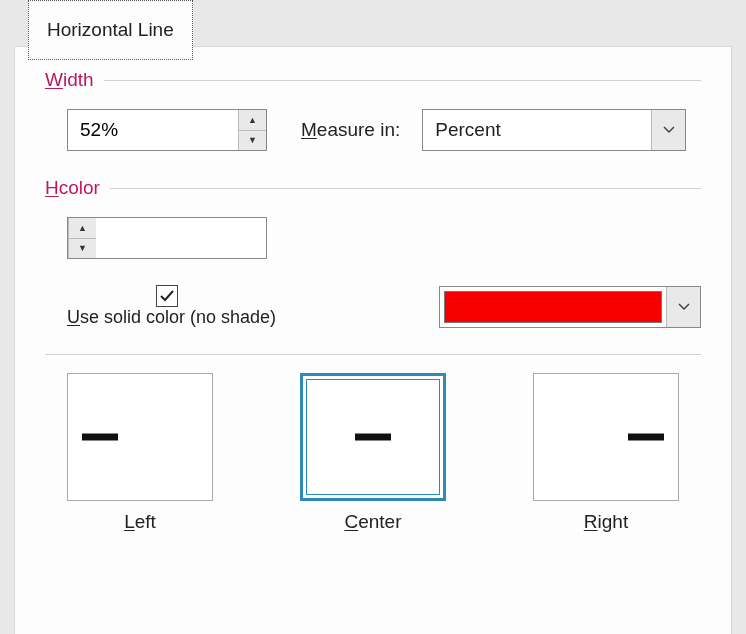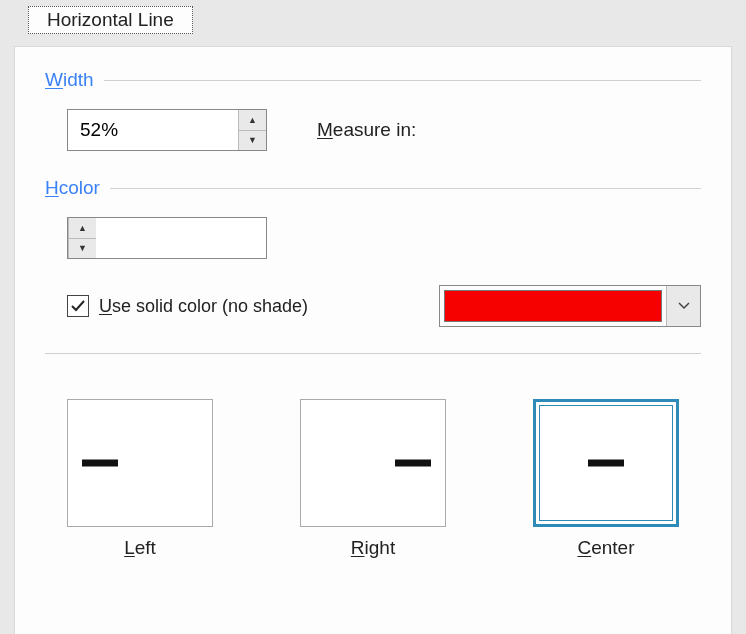--- a/index.html
+++ b/index.html
@@ -16,62 +16,61 @@
   }
   .outer {
     position: relative;
     width: 746px;
     height: 634px;
     background: #e8e8e8;
   }
   .tab {
     position: absolute;
     left: 28px;
-    top: 6px;
+    top: 0;
     background: #fdfdfd;
     border: 1px dotted #555;
-    padding: 2px 18px;
+    padding: 18px 18px;
     font-size: 19px;
     z-index: 2;
   }
   .panel {
     position: absolute;
     left: 14px;
     top: 46px;
     right: 14px;
     bottom: 0;
     background: #fdfdfd;
     border: 1px solid #d8d8d8;
     border-bottom: none;
     padding: 22px 30px 0 30px;
   }
   
   .group-label {
     display: flex;
     align-items: center;
     margin-bottom: 18px;
     font-size: 19px;
-    color: #3b82f6;
+    color: #be185d;
   }
   .group-label span.txt {
     padding-right: 10px;
     white-space: nowrap;
   }
   .group-label .rule {
     flex: 1;
     height: 1px;
     background: #d0d0d0;
   }
   .under { text-decoration: underline; text-underline-offset: 2px; }
   .row {
     display: flex;
     align-items: center;
     padding-left: 22px;
     margin-bottom: 26px;
-    gap: 16px;
   }
   
   .spinner {
     display: flex;
     border: 1px solid #888;
     background: #fff;
     height: 42px;
     width: 200px;
   }
   .spinner input {
@@ -125,21 +124,21 @@
     width: 34px;
     background: #e9e9e9;
     border-left: 1px solid #bbb;
     display: flex;
     align-items: center;
     justify-content: center;
     cursor: pointer;
   }
   .dd-btn svg { width: 12px; height: 8px; }
   
-  .cb-wrap { display:flex; align-items:center; }
+  .cb-wrap { display:flex; align-items:center;flex-direction:column; }
   .cb-box {
     width: 22px; height: 22px;
     border: 1.5px solid #444;
     background: #fff;
     display: flex; align-items:center; justify-content:center;
     margin-right: 10px;
     cursor: pointer;
   }
   .cb-box svg { width: 16px; height: 16px; }
   
@@ -159,21 +158,20 @@
   .align-row {
     display:flex;
     justify-content: space-between;
     padding: 0 22px;
     margin-top: 6px;
   }
   .align-item {
     display:flex;
     flex-direction:column;
     align-items:center;
-    margin-top:27px;
   }
   .align-box {
     width:146px;
     height:128px;
     border:1px solid #aaa;
     background:#fff;
     position:relative;
     cursor:pointer;
   }
   .align-box.selected {
@@ -211,20 +209,28 @@
       <div class="spinner">
         <input type="text" value="52%" style="">
         <div class="spin-btns">
           <div class="spin-btn">▲</div>
           <div class="spin-btn">▼</div>
         </div>
       </div>
       <div class="measure-label">
         <span class="under">M</span><span>easure in:</span>
       </div>
+      <div class="dropdown">
+        <div class="dd-text">Percent</div>
+        <div class="dd-btn">
+          <svg viewBox="0 0 12 8">
+              <path d="M1 1 L6 6 L11 1" stroke="#444" stroke-width="1.5" fill="none"></path>
+            </svg>
+        </div>
+      </div>
     </div>
 
     <div class="group-label">
       <span class="txt"><span class="under">H</span><span>color</span></span>
       <span class="rule"></span>
     </div>
     <div class="row">
       <div class="spinner">
         <div class="spin-btns">
           <div class="spin-btn">▲</div>
@@ -260,31 +266,31 @@
     <div class="align-row">
       <div class="align-item">
         <div class="align-box" id="align-left">
           <div class="align-dash left"></div>
         </div>
         <div class="align-label">
           <span class="under">L</span><span>eft</span>
         </div>
       </div>
       <div class="align-item">
+        <div class="align-box selected" id="align-center">
+          <div class="align-dash center"></div>
+        </div>
+        <div class="align-label">
+          <span class="under">C</span><span>enter</span>
+        </div>
+      </div>
+      <div class="align-item">
         <div class="align-box" id="align-right">
           <div class="align-dash right"></div>
         </div>
         <div class="align-label">
           <span class="under">R</span><span>ight</span>
         </div>
       </div>
-      <div class="align-item">
-        <div class="align-box selected" id="align-center">
-          <div class="align-dash center"></div>
-        </div>
-        <div class="align-label">
-          <span class="under">C</span><span>enter</span>
-        </div>
-      </div>
     </div>
 
   </div>
 </div>
 
 </body></html>

